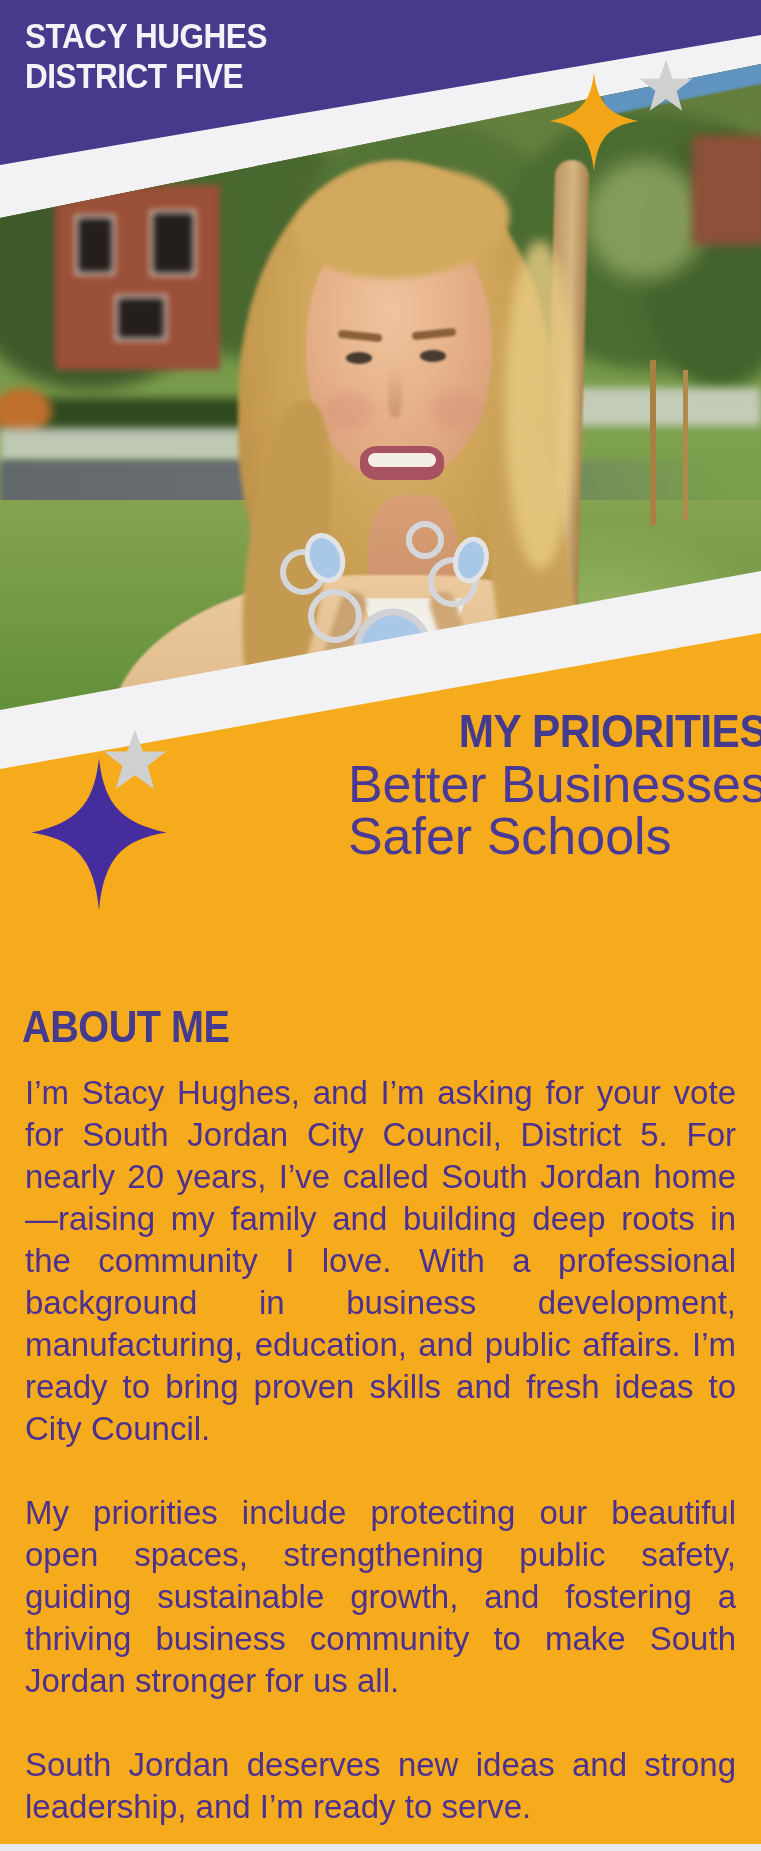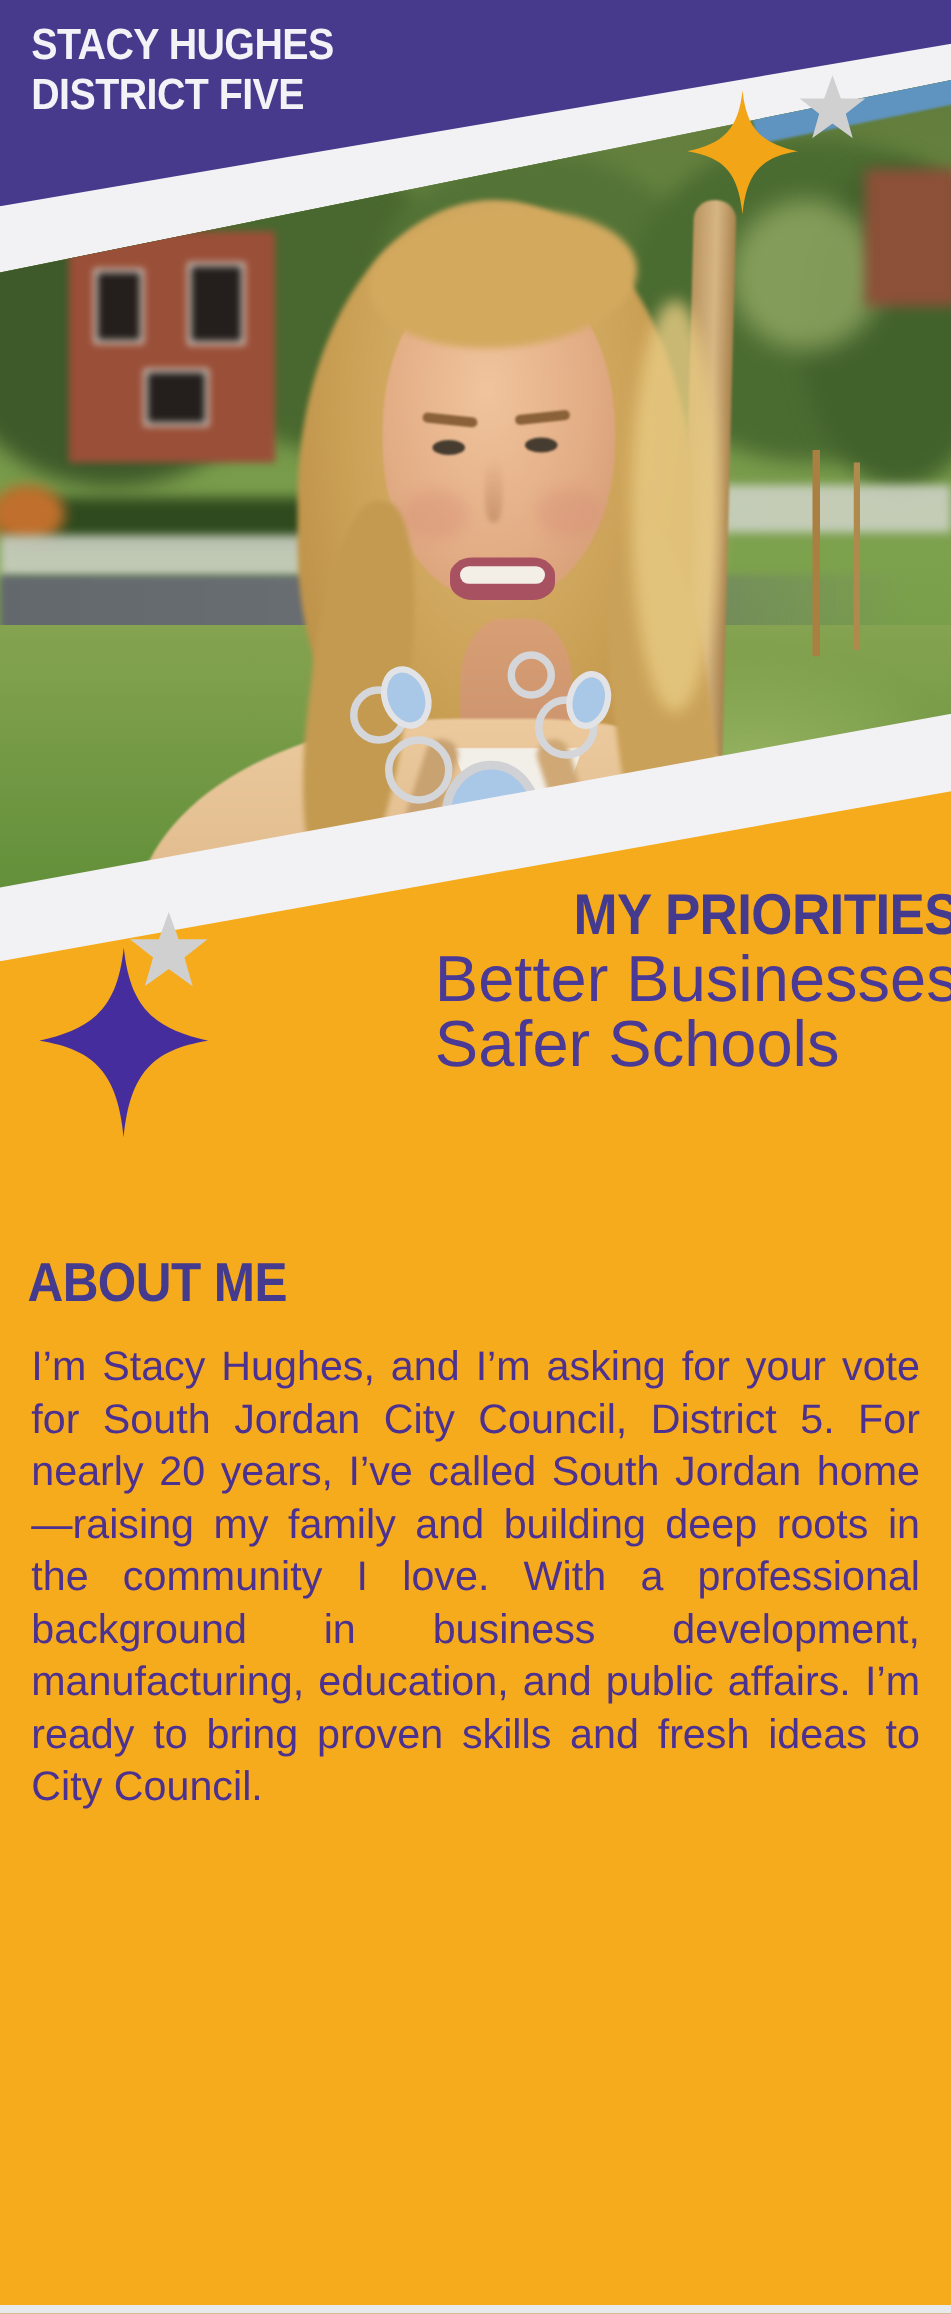--- a/index.html
+++ b/index.html
@@ -175,16 +175,18 @@
 
   <div class="priorities-title">MY PRIORITIES</div>
   <div class="priorities-list">
     <div>Better Businesses</div>
     <div>Safer Schools</div>
   </div>
 
   <div class="about-title">ABOUT ME</div>
   <div class="about-body">
     <p>I’m Stacy Hughes, and I’m asking for your vote for South Jordan City Council, District 5. For nearly 20 years, I’ve called South Jordan home—raising my family and building deep roots in the community I love. With a professional background in business development, manufacturing, education, and public affairs. I’m ready to bring proven skills and fresh ideas to City Council.</p>
+    <p>My priorities include protecting our beautiful open spaces, strengthening public safety, guiding sustainable growth, and fostering a thriving business community to make South Jordan stronger for us all.</p>
+    <p>South Jordan deserves new ideas and strong leadership, and I’m ready to serve.</p>
   </div>
 
   <div class="footer-strip"></div>
 </div>
 
 </body></html>

